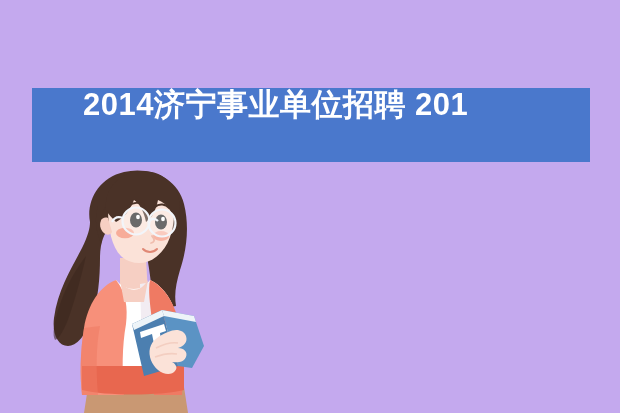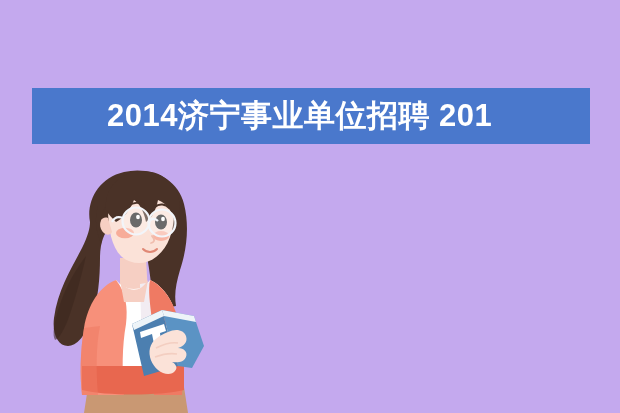--- a/index.html
+++ b/index.html
@@ -17,27 +17,27 @@
     width: 620px;
     height: 413px;
     background: #c4a9ee;
     overflow: hidden;
   }
   #title-banner {
     position: absolute;
     left: 32px;
     top: 88px;
     width: 558px;
-    height: 56px;
+    height: 74px;
     background: #4a78cc;
     display: flex;
-    align-items: center;
+    align-items: flex-start;
     overflow: hidden;
     box-sizing: border-box;
-    padding-left: 75px;
+    padding-left: 51px;
   }
   #title-text {
     color: #ffffff;
     font-family: "Liberation Sans", sans-serif;
     font-size: 31px;
     font-weight: bold;
     line-height: 1.1;
     white-space: nowrap;
     letter-spacing: 0.5px;
   }

